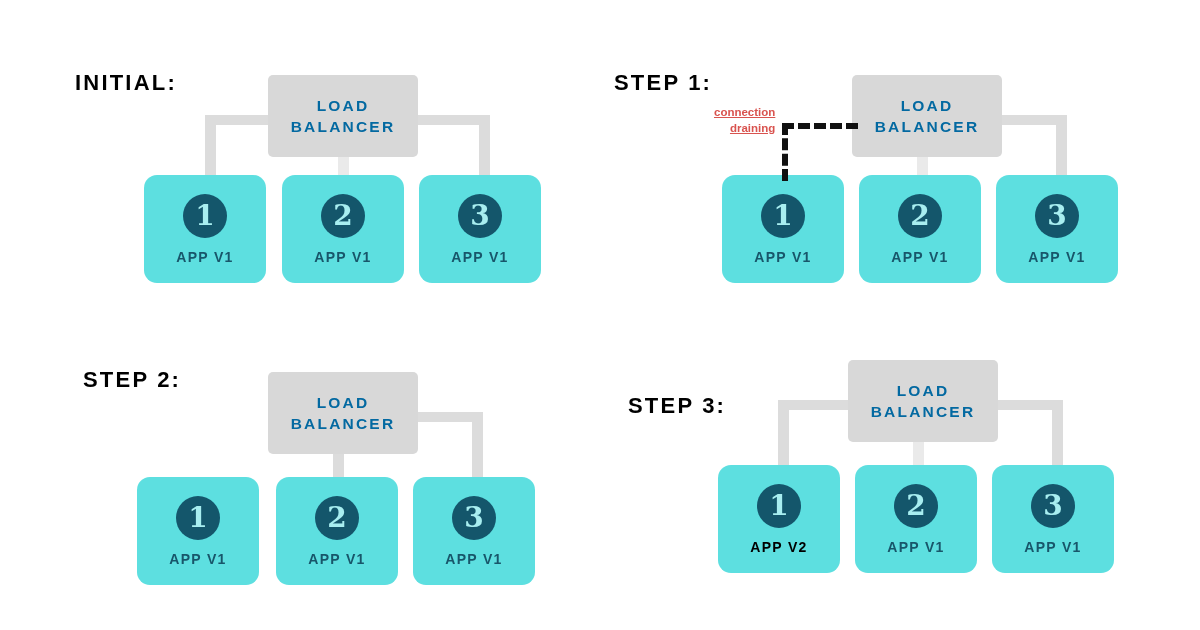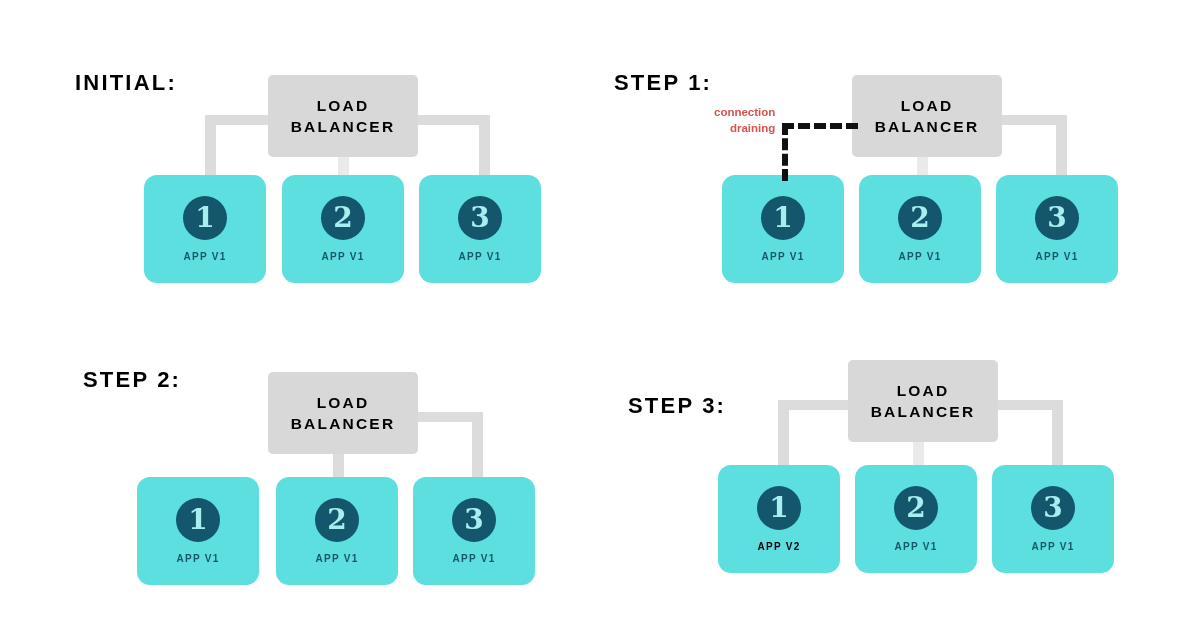--- a/index.html
+++ b/index.html
@@ -58,21 +58,21 @@
     flex-direction: column;
     align-items: center;
     justify-content: center;
     z-index: 3;
   }
   .lb-line {
     font-family: "Liberation Sans", sans-serif;
     font-size: 15.5px;
     font-weight: bold;
     letter-spacing: 2.2px;
-    color: #000000;
+    color: #0369a1;
     line-height: 1.38;
     white-space: nowrap;
   }
 
   
   .app-box {
     position: absolute;
     width: 122px;
     height: 108px;
     background: #5ddfe0;
@@ -93,21 +93,21 @@
     font-size: 28px;
     font-weight: bold;
     display: flex;
     align-items: center;
     justify-content: center;
     line-height: 1;
     margin-bottom: 11px;
   }
   .app-label {
     font-family: "Liberation Sans", sans-serif;
-    font-size: 10px;
+    font-size: 14px;
     font-weight: bold;
     letter-spacing: 1.3px;
     color: #18566a;
     white-space: nowrap;
   }
   .app-label.v2 { color: #000000; }
 
   
   .conn {
     position: absolute;
@@ -182,21 +182,21 @@
     <div class="conn" style="left:390px; top:70px; width:73px; height:10px;"></div>
     <div class="conn" style="left:452px; top:70px; width:11px; height:62px;"></div>
 
     <div class="lb-box" style="left:248px; top:30px;">
       <div class="lb-line">LOAD</div>
       <div class="lb-line">BALANCER</div>
     </div>
 
     <div class="dash-h" style="left:178px; top:78px; width:76px;"></div>
     <div class="dash-v" style="left:178px; top:78px; height:58px;"></div>
-    <div class="drain-label" style="left:110px; top:60px;">
+    <div class="drain-label" style="left:110px; top:60px;text-decoration:underline;">
       <div>connection</div>
       <div>draining</div>
     </div>
 
     <div class="app-box" style="left:118px; top:130px;">
       <div class="app-num">1</div>
       <div class="app-label">APP V1</div>
     </div>
     <div class="app-box" style="left:255px; top:130px;">
       <div class="app-num">2</div>

